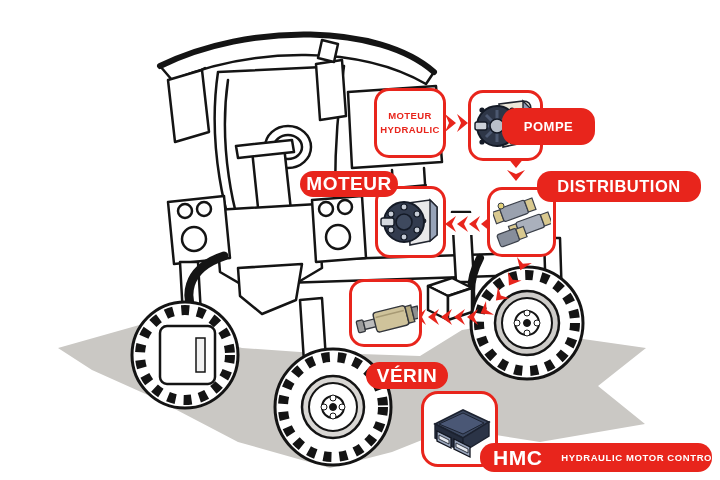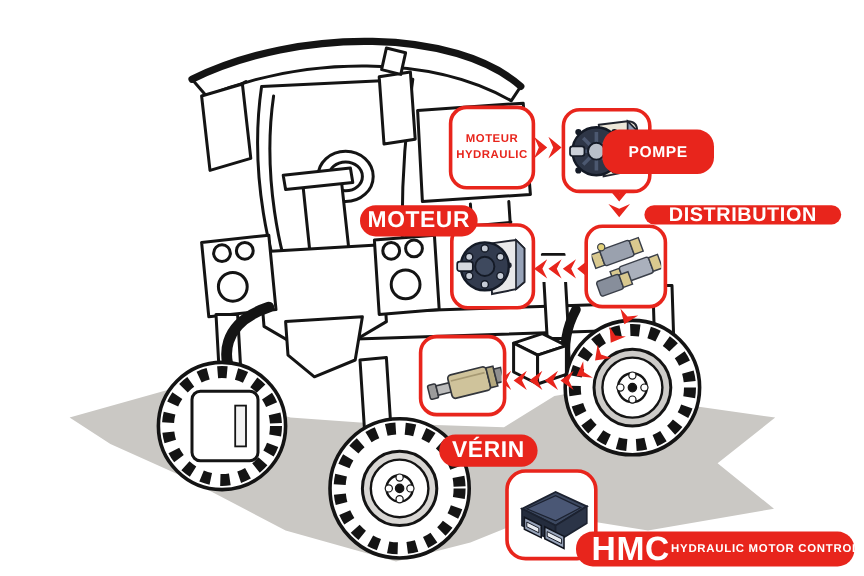--- a/index.html
+++ b/index.html
@@ -24,24 +24,24 @@
     position:absolute;background:var(--red);color:#fff;font-weight:bold;
     border-radius:14px;display:flex;align-items:center;justify-content:center;
     z-index:5;letter-spacing:0.5px;box-sizing:border-box;white-space:nowrap;
   }
   .txtbox{
     flex-direction:column;color:var(--red);font-weight:bold;font-size:9.5px;
     letter-spacing:0.4px;line-height:1.45;text-align:center;
   }
   #pill-pompe{left:502px;top:76px;width:93px;height:37px;font-size:13px;margin-top:32px;}
   #pill-moteur{left:300px;top:171px;width:98px;height:26px;font-size:19px;}
-  #pill-distribution{left:537px;top:171px;width:164px;height:16px;font-size:16.5px;}
+  #pill-distribution{left:537px;top:171px;width:164px;height:31px;font-size:16.5px;}
   #pill-verin{left:366px;top:362px;width:82px;height:27px;font-size:19px;}
   #pill-hmc{left:480px;top:443px;width:232px;height:29px;justify-content:flex-start;padding-left:13px;}
-  #pill-hmc .hmc-main{font-size:28px;margin-right:1px;letter-spacing:0.5px;}
+  #pill-hmc .hmc-main{font-size:21px;margin-right:19px;letter-spacing:0.5px;}
   #pill-hmc .hmc-sub{font-size:9.5px;letter-spacing:0.6px;}
   #box-thermique{left:374px;top:88px;width:72px;height:70px;}
   #box-pompe{left:468px;top:90px;width:75px;height:71px;}
   #box-moteur{left:375px;top:186px;width:71px;height:72px;}
   #box-distribution{left:487px;top:187px;width:69px;height:70px;}
   #box-verin{left:349px;top:279px;width:73px;height:68px;}
   #box-hmc{left:421px;top:391px;width:77px;height:76px;border-radius:17px;}
   #arrow-te-pompe{left:445px;top:113px;}
   #arrow-pompe-dist{left:505px;top:157px;}
   #arrow-dist-moteur{left:442px;top:213px;}

